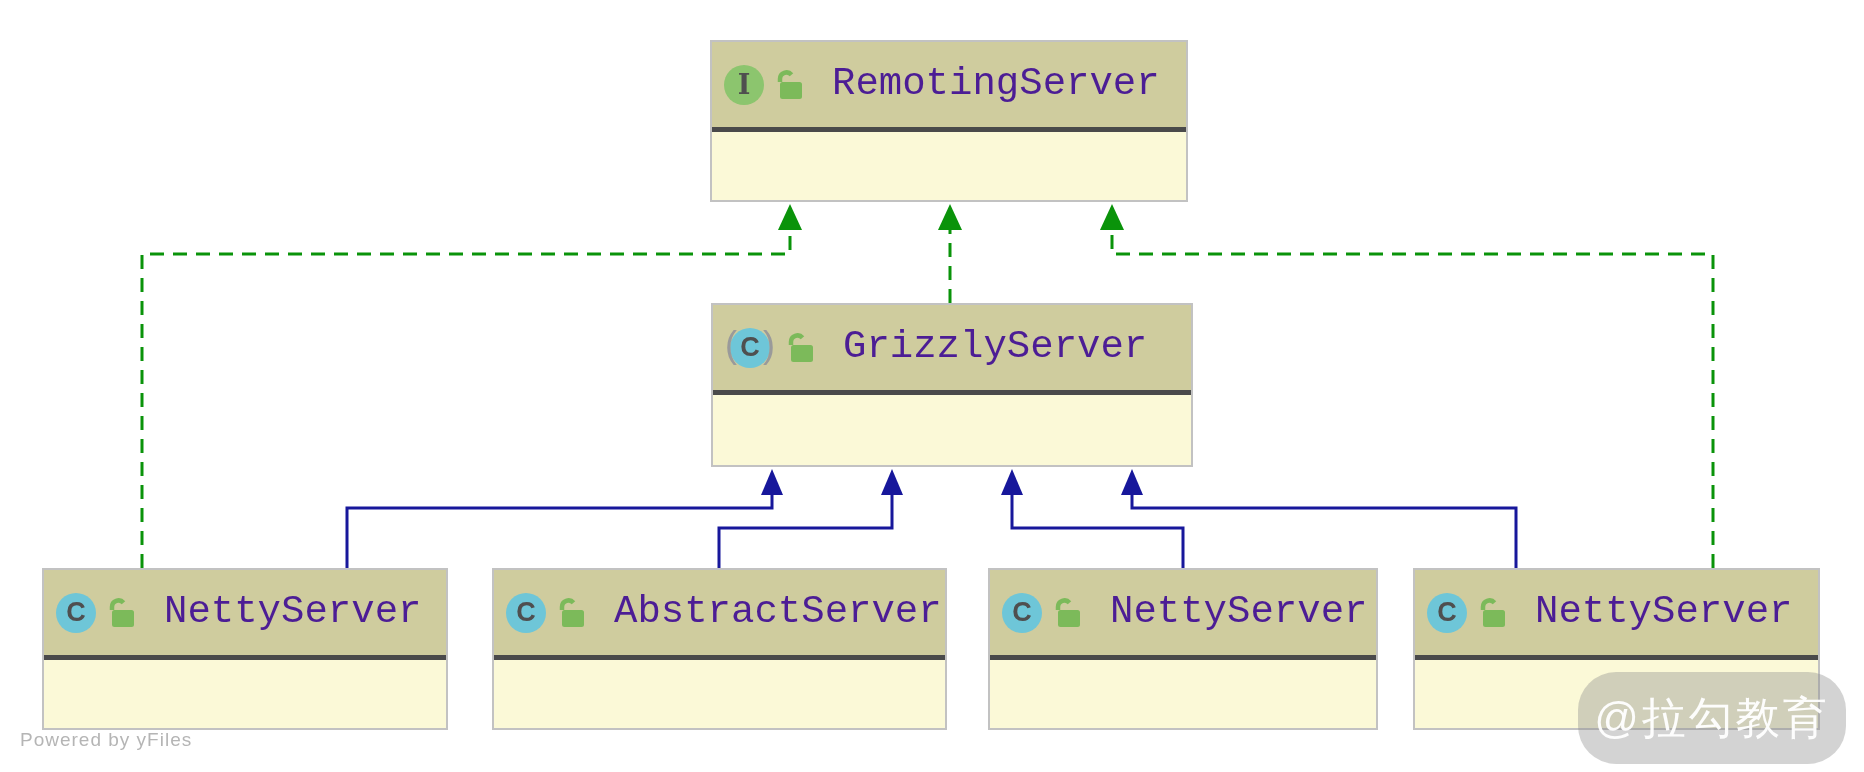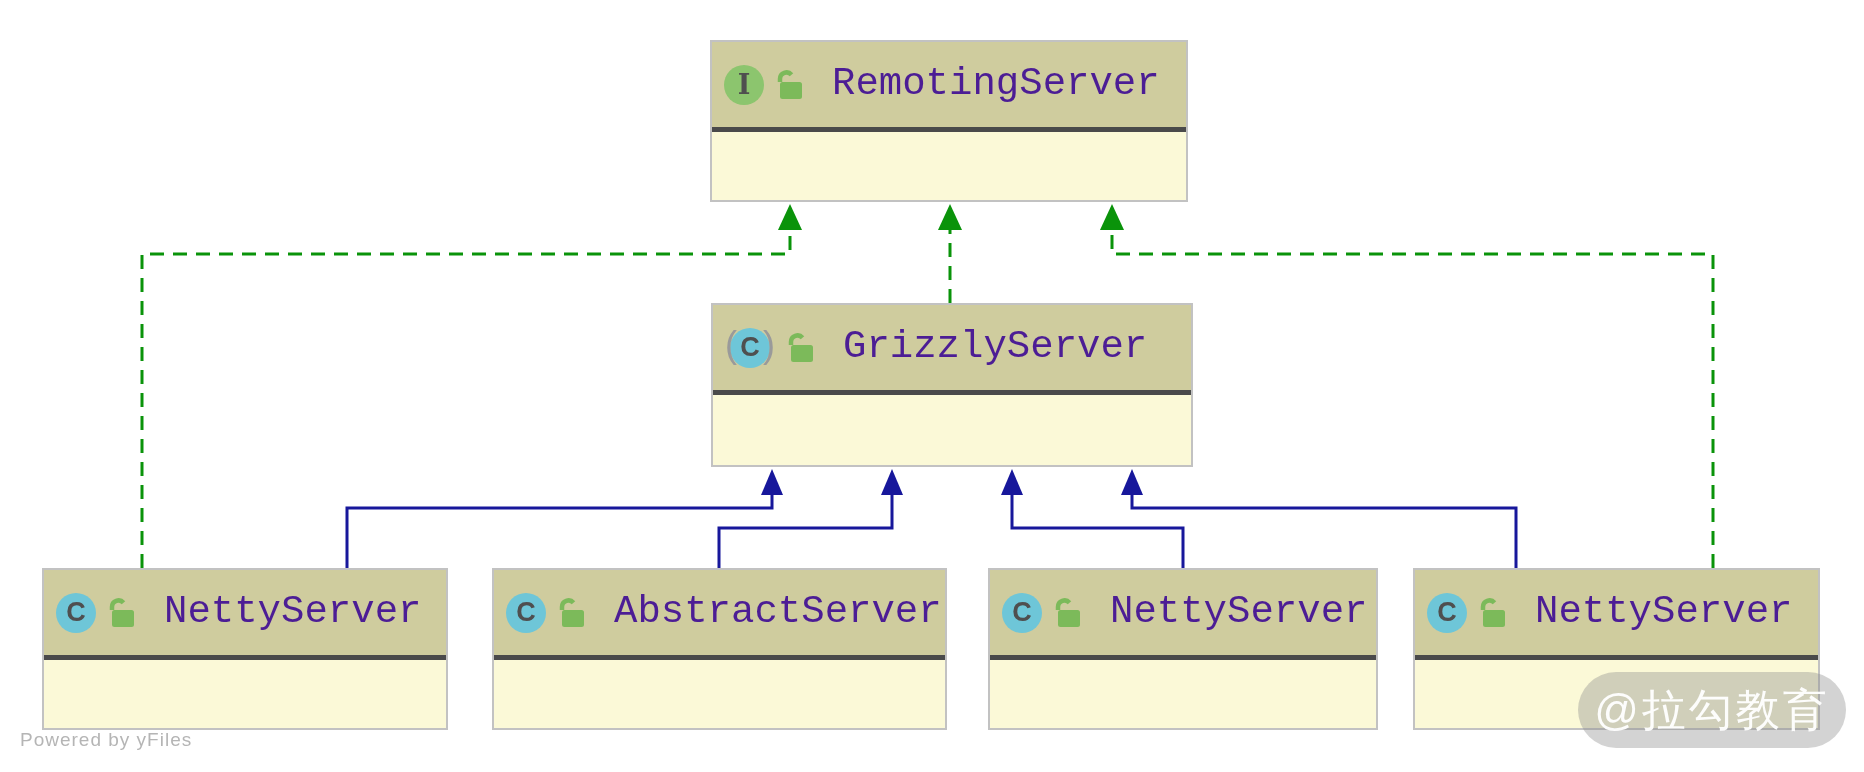--- a/index.html
+++ b/index.html
@@ -39,21 +39,21 @@
     margin-left:28px; font-size:39px; color:#4c1d95;
     white-space:nowrap; line-height:1;
   }
 
   .yfiles-watermark {
     position:absolute; left:20px; top:729px;
     font-family:"Liberation Sans", sans-serif; font-size:19px;
     color:#b5b5b5; letter-spacing:1px;
   }
   .brand-watermark {
-    position:absolute; left:1578px; top:672px; width:268px; height:76px;
+    position:absolute; left:1578px; top:672px; width:268px; height:92px;
     border-radius:38px; background:rgba(140,140,140,0.38);
     display:flex; align-items:center; justify-content:center;
     font-family:"Liberation Sans", sans-serif; font-size:44px;
     color:rgba(255,255,255,0.95); letter-spacing:3px;
   }
 </style>
 </head>
 <body>
 
 <div class="canvas">

